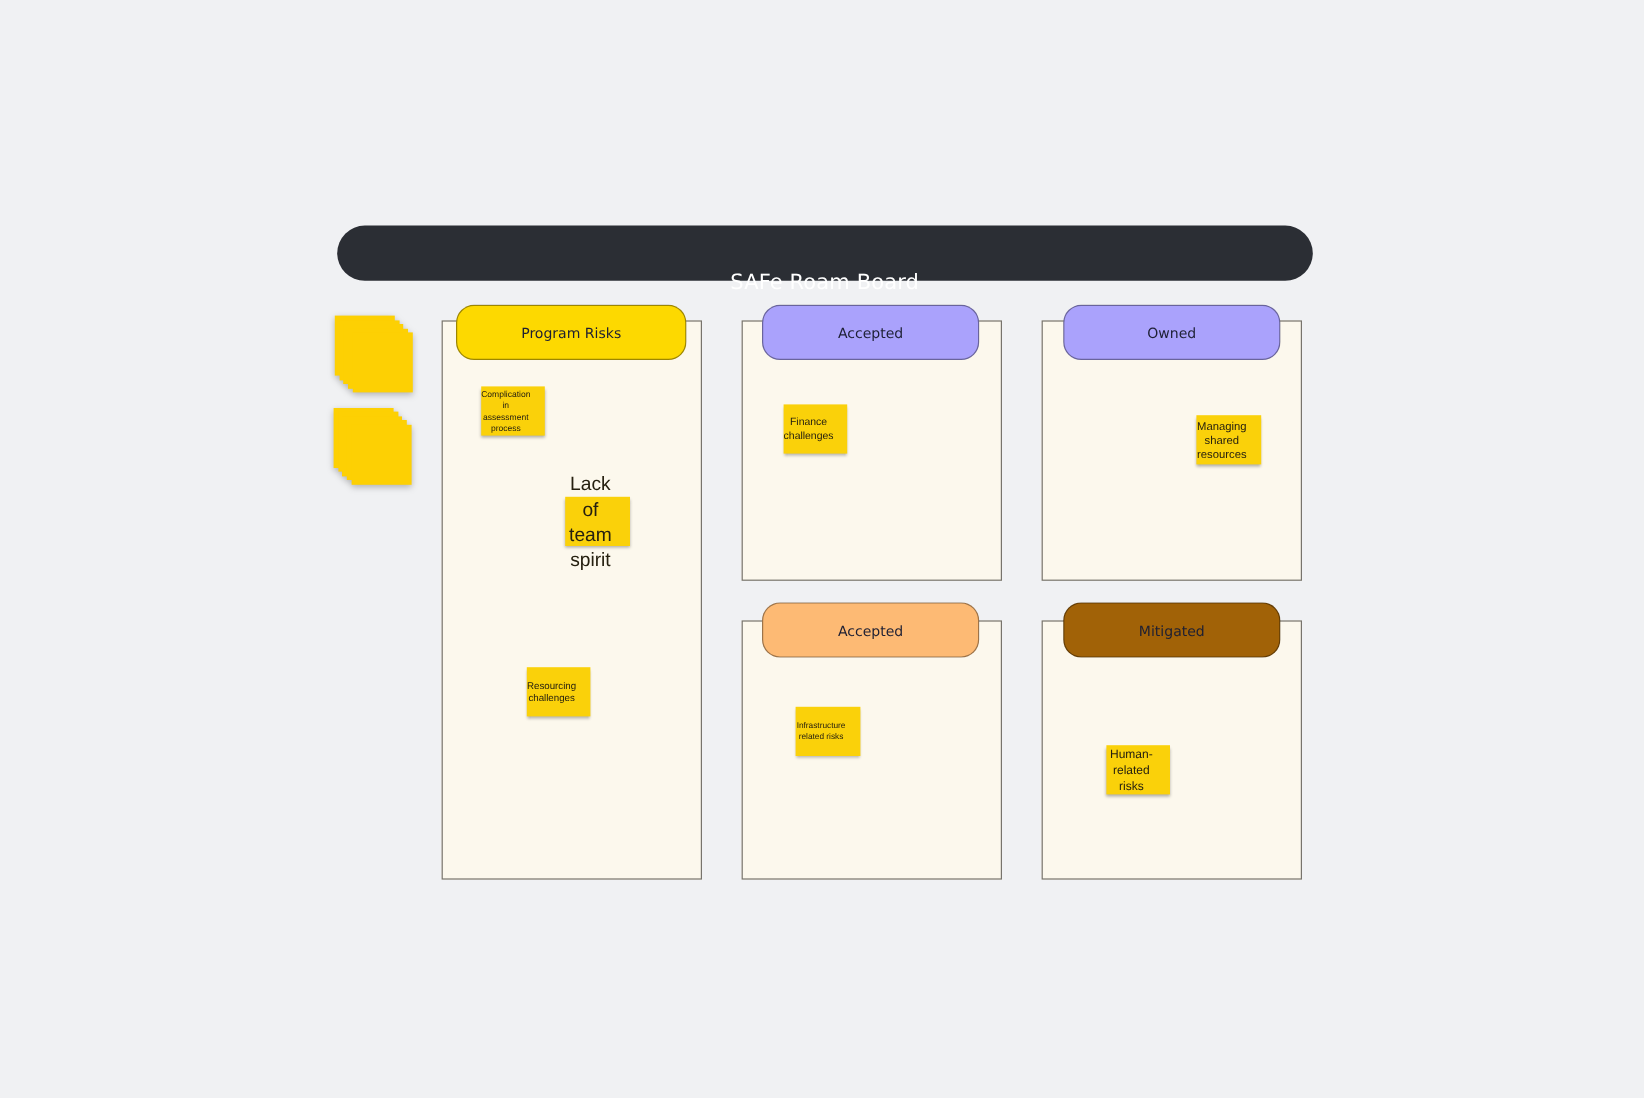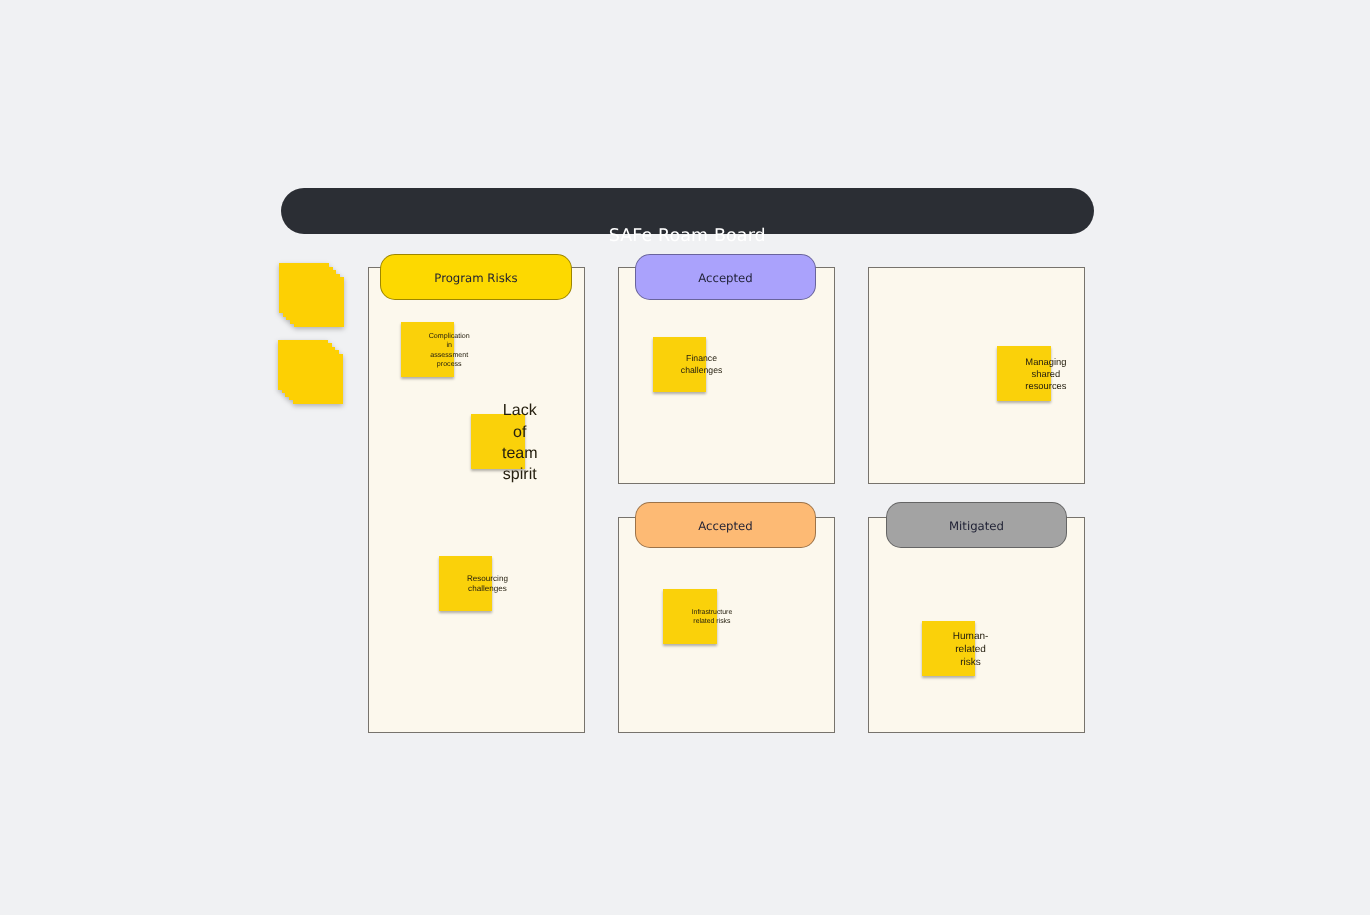--- a/index.html
+++ b/index.html
@@ -45,28 +45,27 @@
     border:1px solid rgba(0,0,0,0.38);
     box-sizing:border-box;
     display:flex; align-items:center; justify-content:center;
     font-size:11.7px;
     color:#1d1f33;
   }
   .pill > span { position:relative; top:1px; }
 
   .note {
     position:absolute;
-    width:53.5px; height:55px;
+    width:53.5px; height:41px;
     background:#fad10a;
     box-sizing:border-box;
-    display:flex; align-items:center; justify-content:center;
+    display:flex; align-items:center; justify-content:flex-start;
     text-align:center;
     color:#262010;
     box-shadow:0 2px 2.5px rgba(0,0,0,0.30);
-    padding-left:44px;
   }
   .note > span { display:block; width:42px; line-height:1.32; position:relative; top:0.10em; }
 
   .pile { position:absolute; width:65px; height:65px; filter:drop-shadow(0 2px 2.5px rgba(0,0,0,0.26)); }
   .pile .sheet {
     position:absolute; width:50px; height:50px;
     background:#fdd003;
   }
   .pile .sheet.front { z-index:1; }
 </style>
@@ -99,24 +98,27 @@
   <div class="frame" style="left:868px;top:267px;width:217px;height:217px"></div>
   <div class="frame" style="left:618px;top:517px;width:217px;height:216px"></div>
   <div class="frame" style="left:868px;top:517px;width:217px;height:216px"></div>
 
   <div class="pill" style="left:380px;top:254px;width:192px;background:#fdd900">
       <span>Program Risks</span>
     </div>
   <div class="pill" style="left:635px;top:254px;width:181px;background:#aaa2fc">
       <span>Accepted</span>
     </div>
+  <div class="pill" style="left:886px;top:254px;width:181px;background:#aaa2fc">
+      <span>Owned</span>
+    </div>
   <div class="pill" style="left:635px;top:502px;width:181px;background:#fdba74">
       <span>Accepted</span>
     </div>
-  <div class="pill" style="left:886px;top:502px;width:181px;background:#a3a3a3">
+  <div class="pill" style="left:886px;top:502px;width:181px;background:#a16207">
       <span>Mitigated</span>
     </div>
 
   <div class="note" style="left:400.5px;top:322.3px;font-size:7.1px">
       <span>Complication in assessment process</span>
     </div>
   <div class="note" style="left:471px;top:413.6px;font-size:16px">
       <span>Lack of team spirit</span>
     </div>
   <div class="note" style="left:438.7px;top:555.9px;font-size:8.1px">

